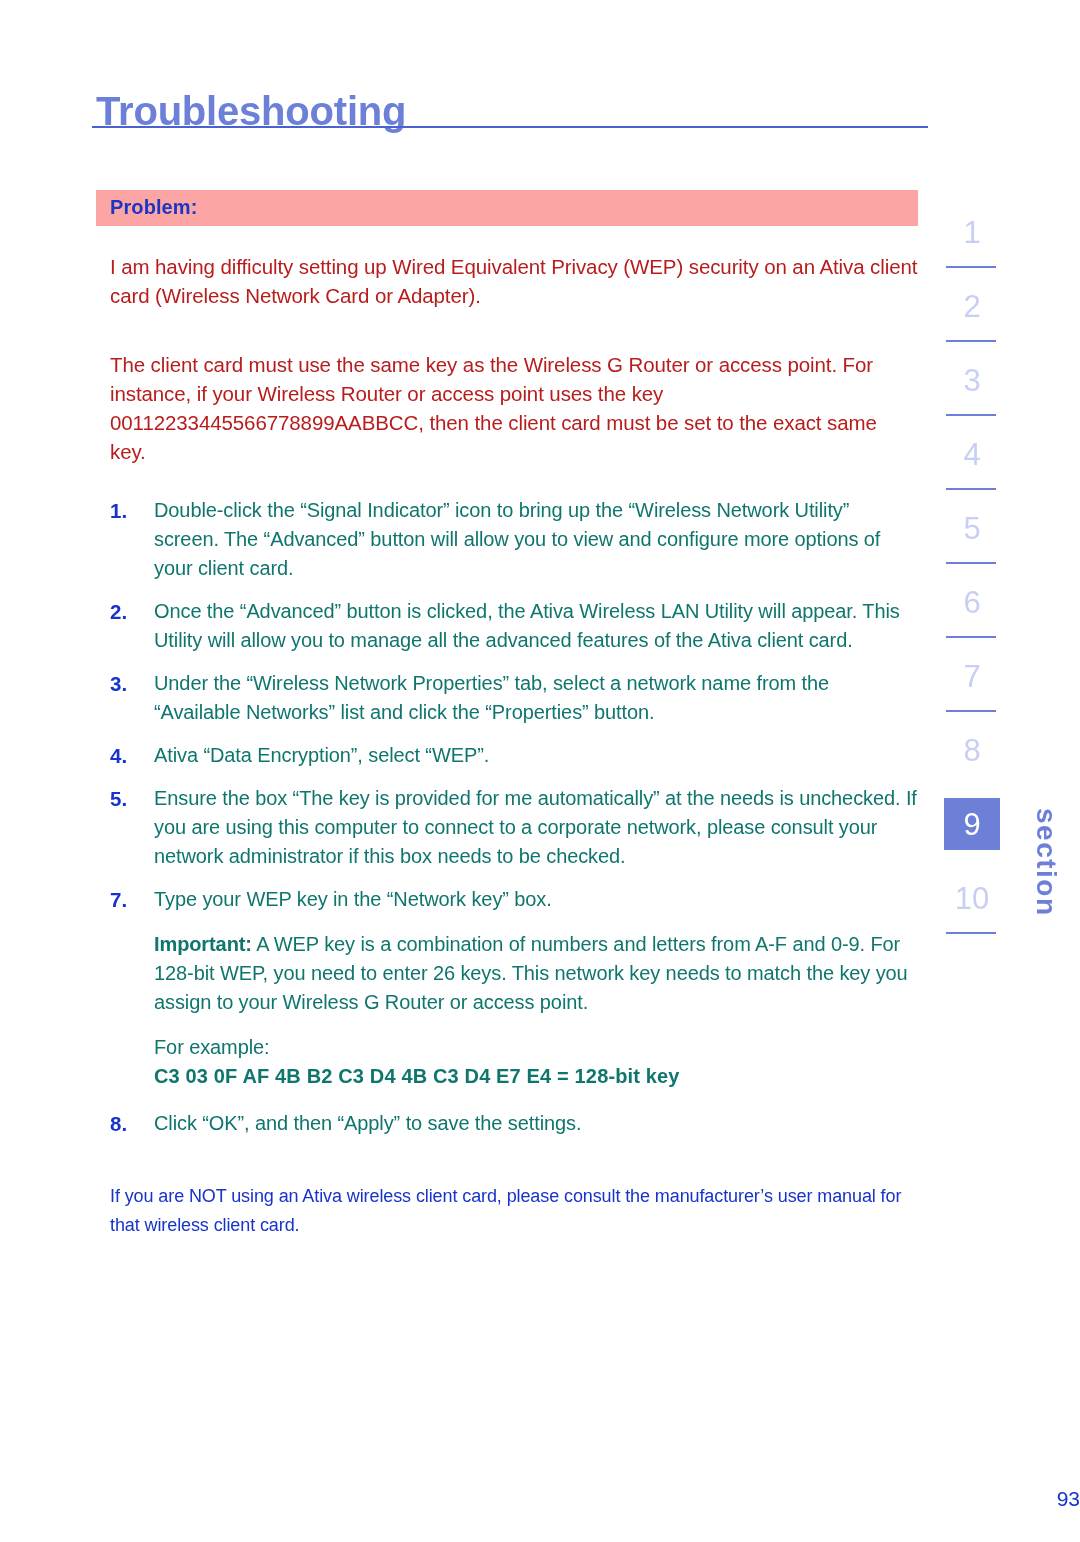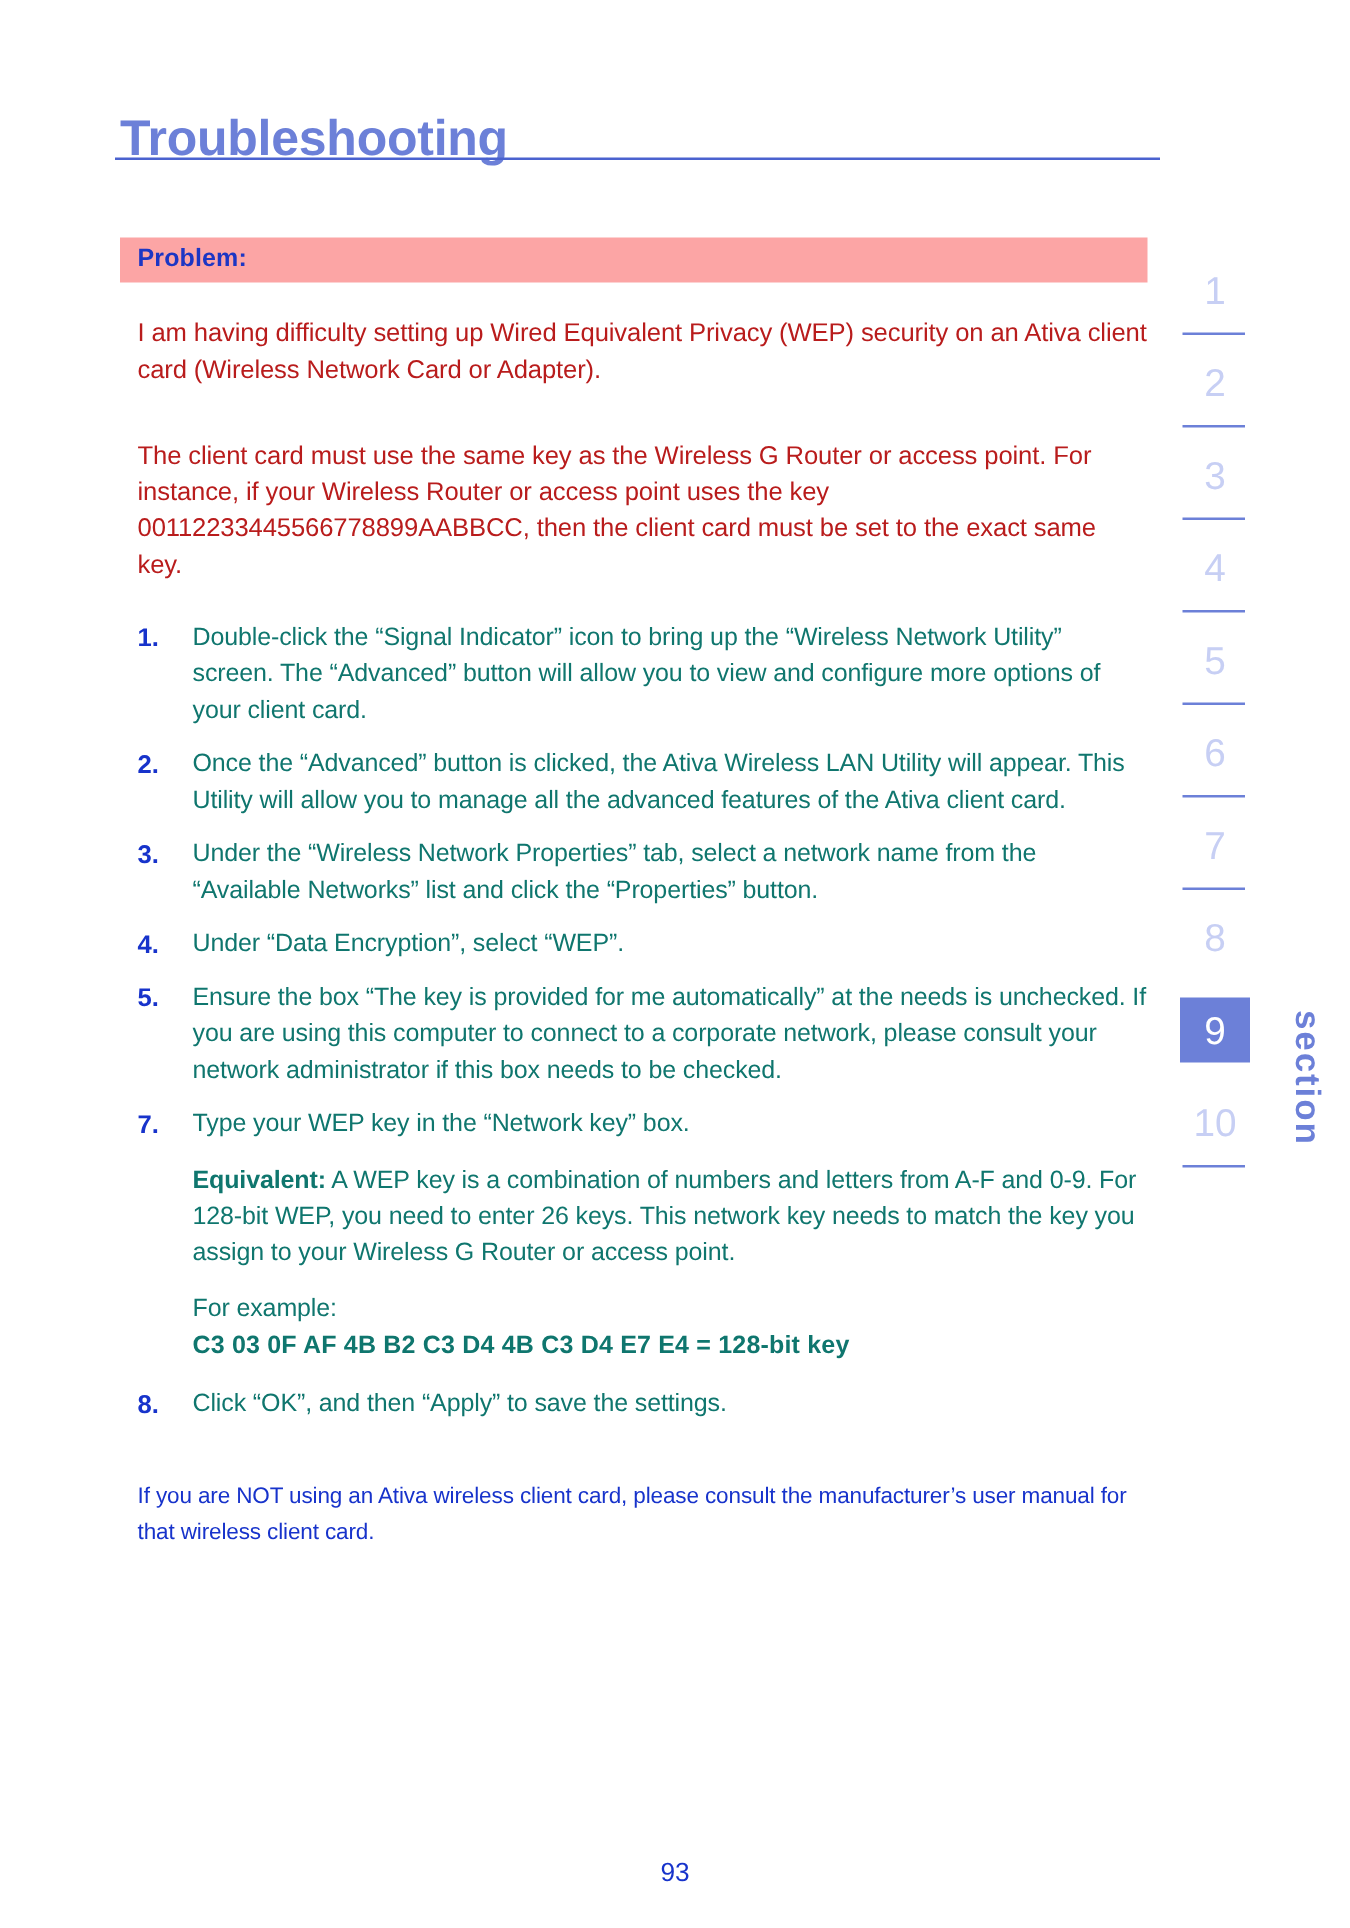--- a/index.html
+++ b/index.html
@@ -164,21 +164,21 @@
     text-orientation: mixed;
     white-space: nowrap;
   }
 
   
   .page-number {
     position: absolute;
     left: 0;
     right: 0;
     top: 1487px;
-    text-align: center;
+    text-align: right;
     font-size: 21px;
     color: #1733CB;
   }
 </style>
 </head>
 <body>
 
 <div class="page">
 
   <h1 class="chapter-title">Troubleshooting</h1>
@@ -209,35 +209,35 @@
         <div class="step-body">Once the “Advanced” button is clicked, the Ativa Wireless LAN Utility will appear. This Utility will allow you to manage all the advanced features of the Ativa client card.</div>
       </div>
 
       <div class="step">
         <div class="step-num">3.</div>
         <div class="step-body">Under the “Wireless Network Properties” tab, select a network name from the “Available Networks” list and click the “Properties” button.</div>
       </div>
 
       <div class="step">
         <div class="step-num">4.</div>
-        <div class="step-body">Under “Data Encryption”, select “WEP”.</div>
+        <div class="step-body">Ativa “Data Encryption”, select “WEP”.</div>
       </div>
 
       <div class="step">
         <div class="step-num">5.</div>
         <div class="step-body">Ensure the box “The key is provided for me automatically” at the needs is unchecked. If you are using this computer to connect to a corporate network, please consult your network administrator if this box needs to be checked.</div>
       </div>
 
       <div class="step">
         <div class="step-num">7.</div>
         <div class="step-body">
           <div>Type your WEP key in the “Network key” box.</div>
 
           <div class="sub-block">
-            <span class="lead">Equivalent:</span><span> A WEP key is a combination of numbers and letters from A-F and 0-9. For 128-bit WEP, you need to enter 26 keys.  This network key needs to match the key you assign to your Wireless G Router or access point.</span>
+            <span class="lead">Important:</span><span> A WEP key is a combination of numbers and letters from A-F and 0-9. For 128-bit WEP, you need to enter 26 keys.  This network key needs to match the key you assign to your Wireless G Router or access point.</span>
           </div>
 
           <div class="example-label">For example:</div>
           <div class="example-key">C3 03 0F AF 4B B2 C3 D4 4B C3 D4 E7 E4 = 128-bit key</div>
         </div>
       </div>
 
       <div class="step" style="margin-top:18px;">
         <div class="step-num">8.</div>
         <div class="step-body">Click “OK”, and then “Apply” to save the settings.</div>

